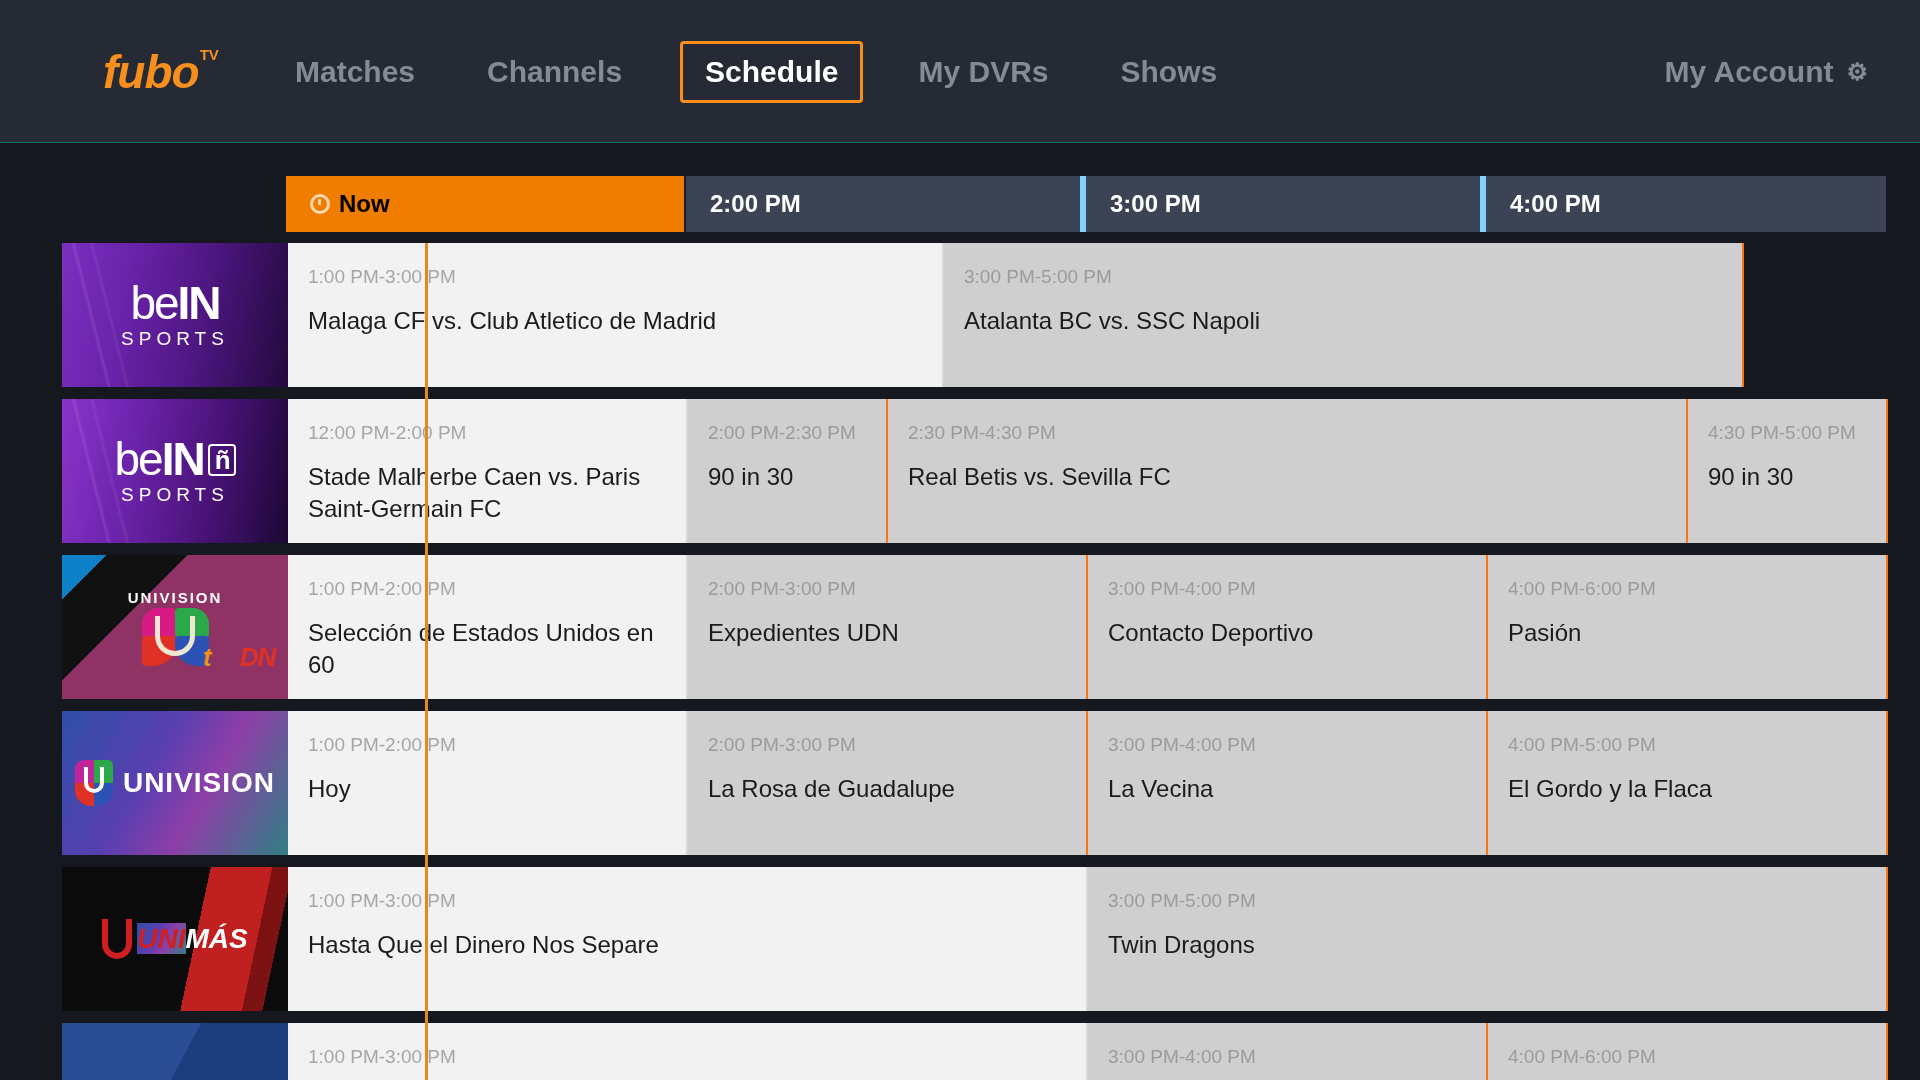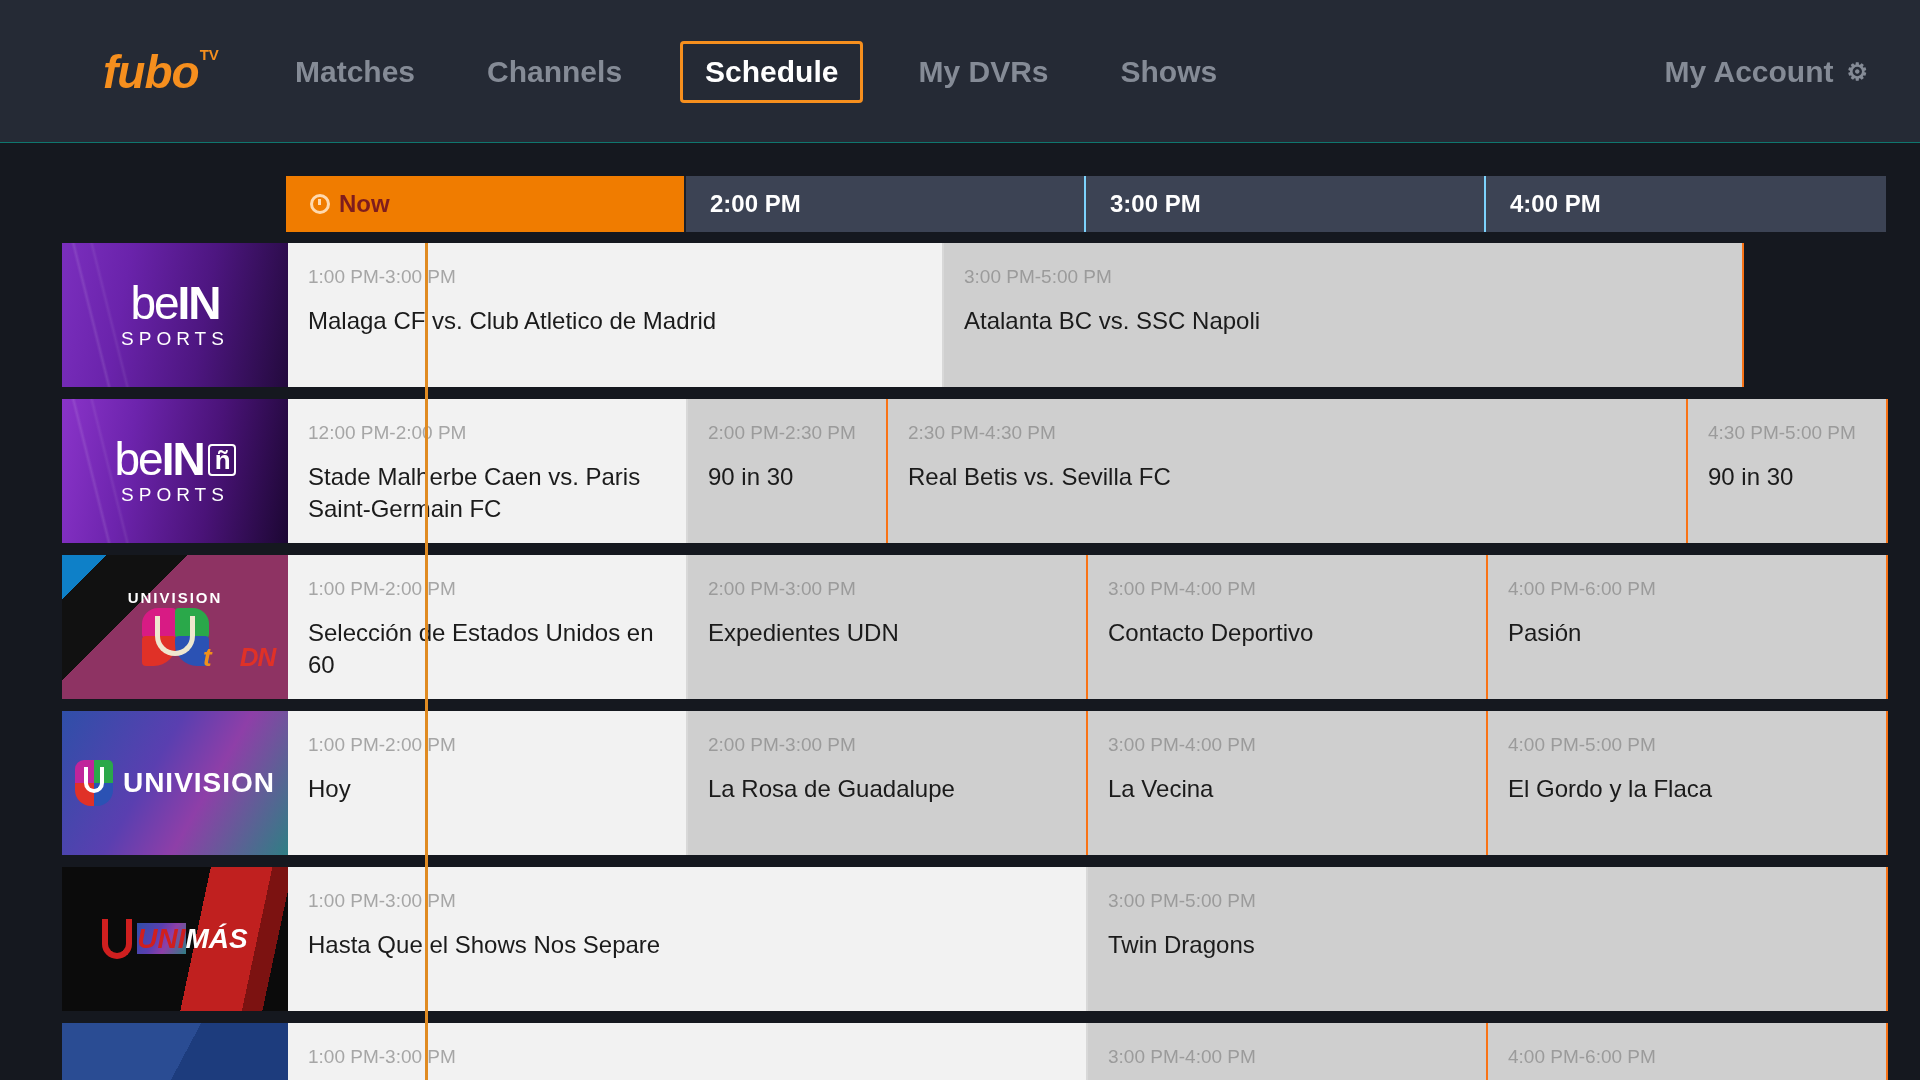--- a/index.html
+++ b/index.html
@@ -64,24 +64,24 @@
   #timebar {
     position:absolute; left:286px; top:33px;
     width:1600px; height:56px;
     display:flex;
   }
   .time-cell {
     height:56px; background:#3c4354; color:#ffffff;
     font-size:24px; font-weight:bold;
     display:flex; align-items:center;
     padding-left:24px;
-    border-right:2px solid #7dd3fc;
+    border-right:6px solid #7dd3fc;
   }
   .time-cell.now {
-    background:#f07c00; color:#7f1d1d;
+    background:#f07c00; color:#000000;
     border-right:2px solid #1b1f28;
   }
   #now-clock {
     display:inline-block; width:20px; height:20px;
     border:3px solid #ffd9ae; border-radius:50%;
     position:relative; margin-right:9px; flex:none;
   }
   #now-clock::after {
     content:""; position:absolute; left:5px; top:2px;
     width:3px; height:6px; background:#ffd9ae;
@@ -345,21 +345,21 @@
       <div class="chan-logo unimas">
         <div class="unimas-bg"></div>
         <div class="unimas-inner">
           <div class="unimas-u"></div>
           <div class="unimas-txt"><span class="uni">UNI</span><span class="mas">MÁS</span></div>
         </div>
       </div>
       <div class="progs">
         <div class="prog past" style="width:800px">
           <div class="ptime">1:00 PM-3:00 PM</div>
-          <div class="ptitle">Hasta Que el Shows Nos Separe</div>
+          <div class="ptitle">Hasta Que el Dinero Nos Separe</div>
         </div>
         <div class="prog" style="width:800px">
           <div class="ptime">3:00 PM-5:00 PM</div>
           <div class="ptitle">Twin Dragons</div>
         </div>
       </div>
     </div>
 
     <div class="row">
       <div class="chan-logo tyc">

